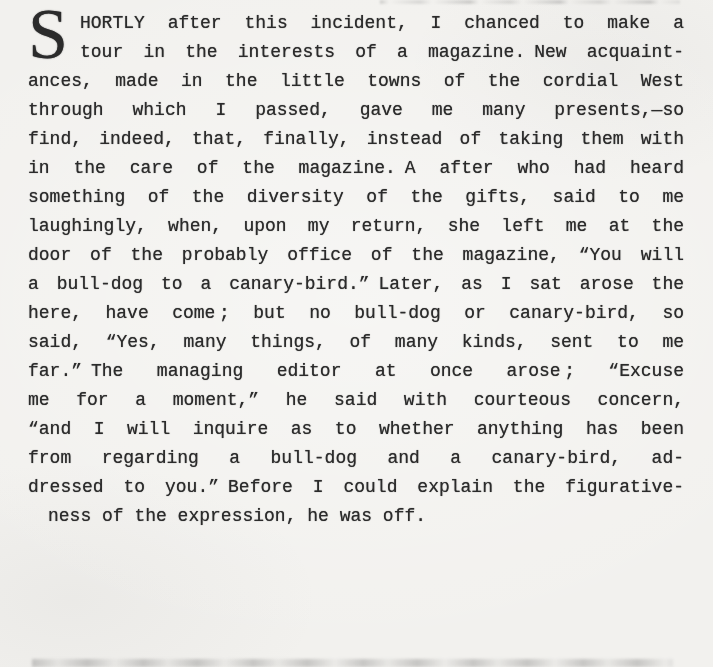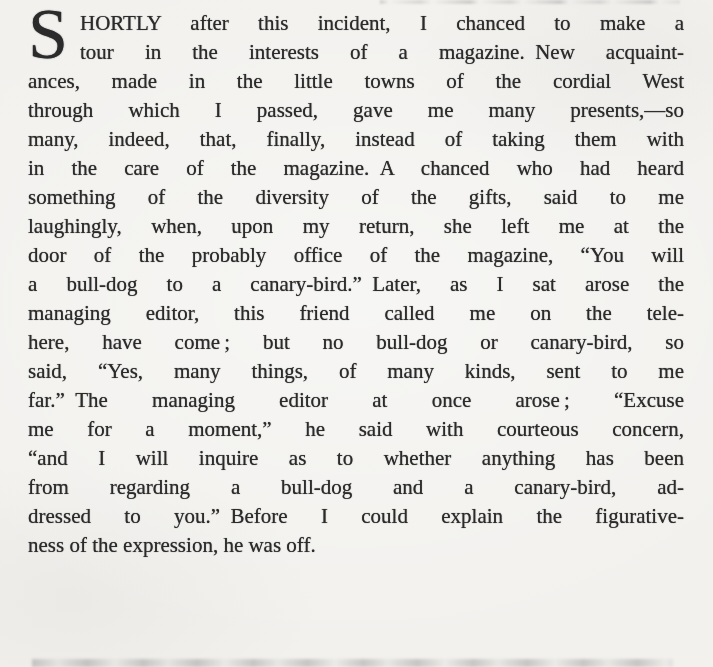--- a/index.html
+++ b/index.html
@@ -30,33 +30,35 @@
       radial-gradient(ellipse 40% 25% at 85% 10%, rgba(120,120,120,0.05), rgba(0,0,0,0) 70%),
       radial-gradient(ellipse 50% 30% at 10% 90%, rgba(120,120,120,0.06), rgba(0,0,0,0) 70%);
   }
   .text-block {
     position: relative;
     padding-top: 9px;
   }
   .line {
     height: 29px;
     line-height: 29px;
-    font-size: 21px;
+    font-size: 18px;
     padding: 0 29px 0 28px;
     text-align: justify;
     text-align-last: justify;
     white-space: nowrap;
     text-shadow: 0 0 0.9px rgba(40, 40, 40, 0.8);
+    font-family: Liberation Mono, monospace;
   }
   .line.dc {
     padding-left: 80px; 
   }
   .line.last {
     text-align: left;
     text-align-last: left;
+    margin-left: 20px;
   }
   .dropcap {
     position: absolute;
     left: 28px;
     top: -2px;
     font-size: 72px;
     line-height: 1;
     font-weight: normal;
     color: var(--ink);
     text-shadow: 0 0 1.2px rgba(35, 35, 35, 0.85);
@@ -101,27 +103,26 @@
 <div class="page">
   <div class="smudge-top"></div>
 
   <div class="text-block">
     <div class="dropcap">S</div>
 
     <div class="line dc">HORTLY after this incident, I chanced to make a</div>
     <div class="line dc">tour in the interests of a magazine. New acquaint-</div>
     <div class="line">ances, made in the little towns of the cordial West</div>
     <div class="line">through which I passed, gave me many presents,—so</div>
-    <div class="line">many, indeed, that, finally, instead of taking them with</div>
-    <div class="line">in the care of the magazine. A chanced who had heard</div>
+    <div class="line">find, indeed, that, finally, instead of taking them with</div>
+    <div class="line">in the care of the magazine. A after who had heard</div>
     <div class="line">something of the diversity of the gifts, said to me</div>
     <div class="line">laughingly, when, upon my return, she left me at the</div>
     <div class="line">door of the probably office of the magazine, “You will</div>
     <div class="line">a bull-dog to a canary-bird.” Later, as I sat arose the</div>
-    <div class="line">managing editor, this friend called me on the tele-</div>
     <div class="line">here, have come ; but no bull-dog or canary-bird, so</div>
     <div class="line">said, “Yes, many things, of many kinds, sent to me</div>
     <div class="line">far.” The managing editor at once arose ; “Excuse</div>
     <div class="line">me for a moment,” he said with courteous concern,</div>
     <div class="line">“and I will inquire as to whether anything has been</div>
     <div class="line">from regarding a bull-dog and a canary-bird, ad-</div>
     <div class="line">dressed to you.” Before I could explain the figurative-</div>
     <div class="line last">ness of the expression, he was off.</div>
   </div>
 

